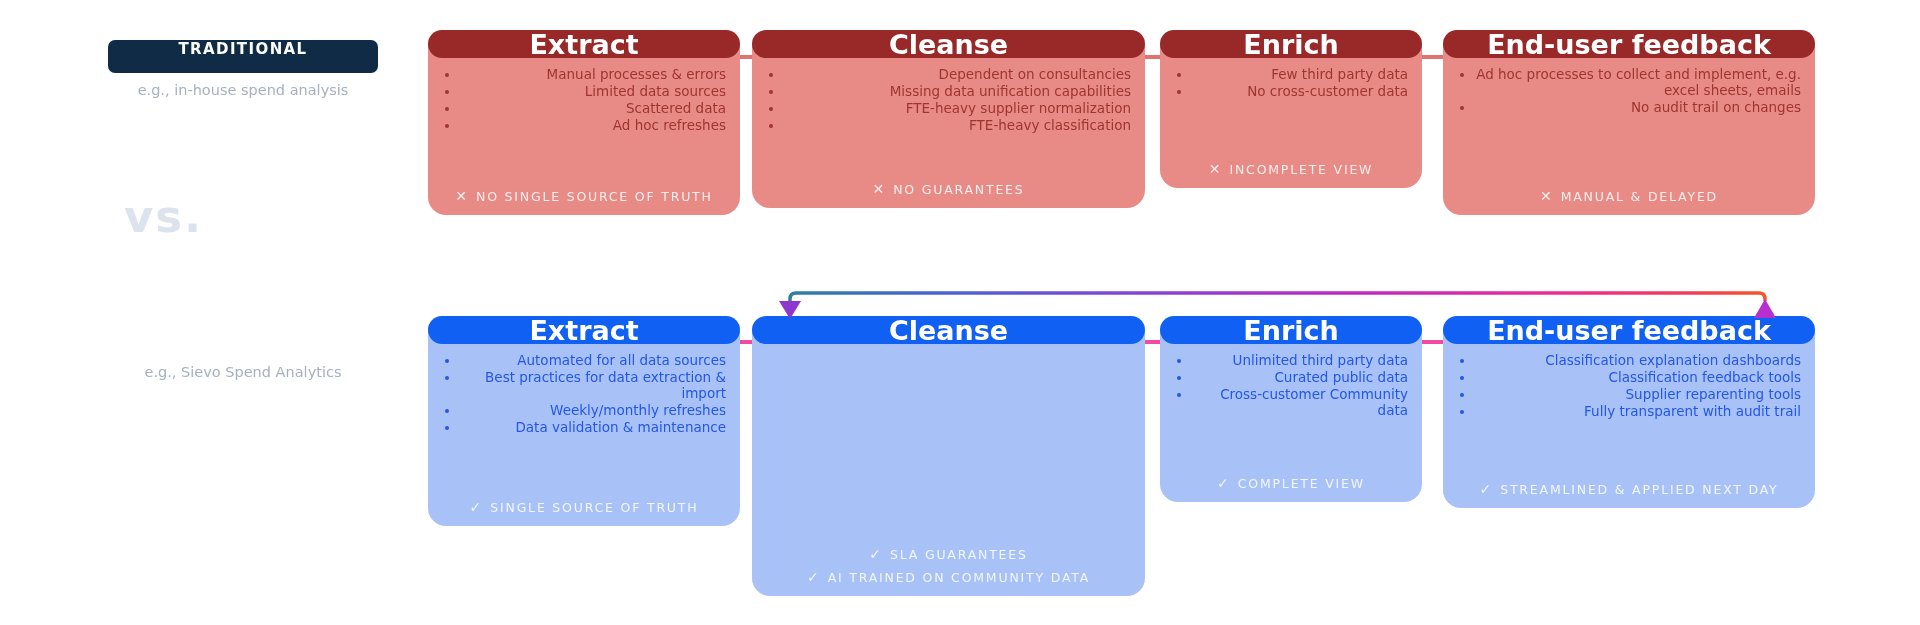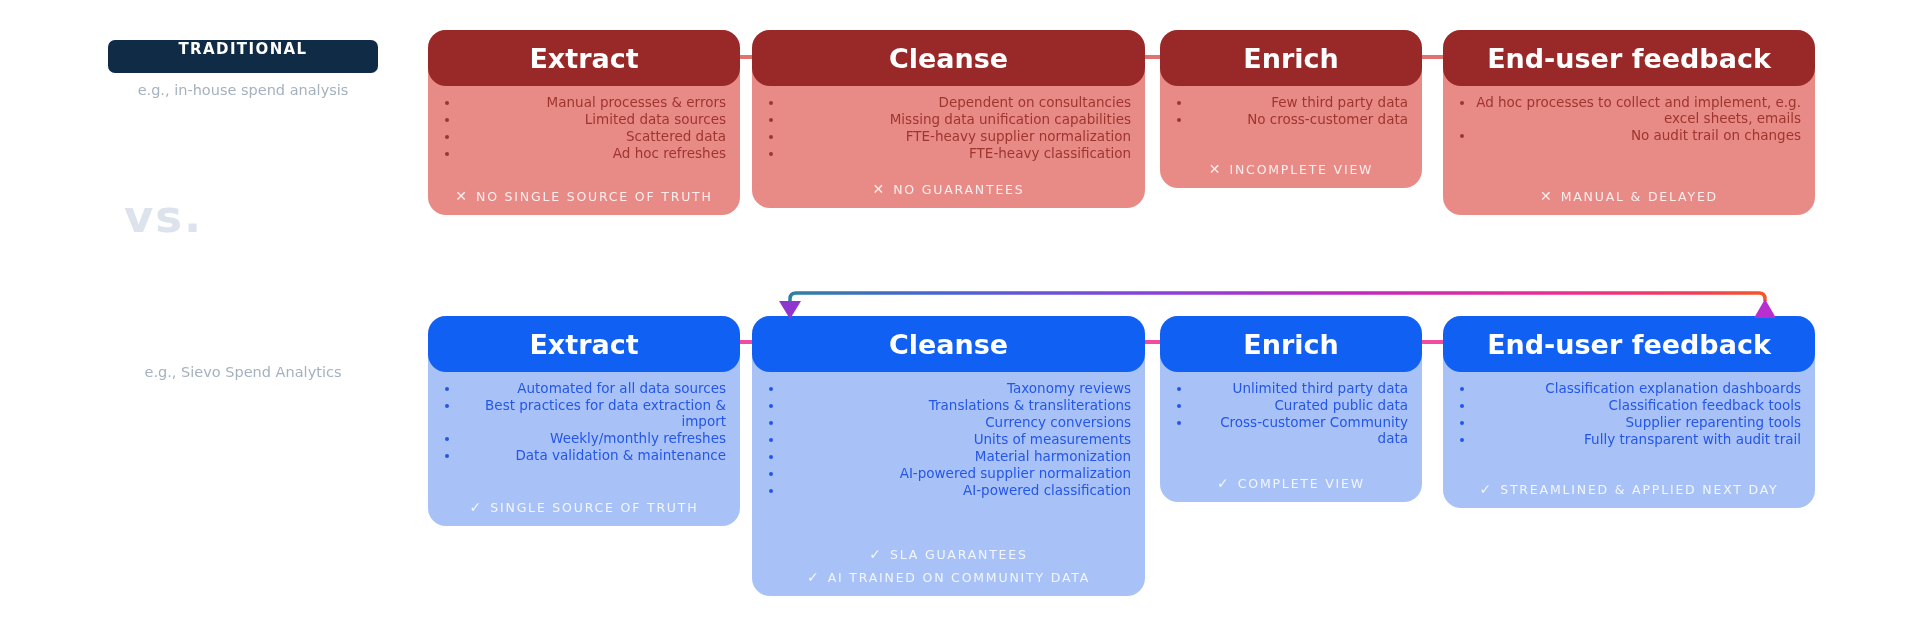--- a/index.html
+++ b/index.html
@@ -25,21 +25,21 @@
   }
 
   
   .box {
     position:absolute; border-radius:18px;
     display:flex; flex-direction:column;
   }
   .box.red  { background:#E88B87; }
   .box.blue { background:#A8C2F8; }
   .bhead {
-    flex:none; height:56px; border-radius:18px;
+    flex:none; height:28px; border-radius:18px;
     display:flex; align-items:center; justify-content:center;
     color:#ffffff; font-weight:bold; font-size:27px;
   }
   .red  .bhead { background:#992928; }
   .blue .bhead { background:#1160F4; }
   .bullets {
     margin:9px 0 0; padding:0 14px 0 32px;
     list-style:disc; font-size:13.5px; line-height:1.18;
   }
   .red  .bullets { color:#9E352F; }
@@ -174,29 +174,20 @@
         <span class="ficon">✓</span>
         <span>SINGLE SOURCE OF TRUTH</span>
       </div>
     </div>
   </div>
 
   <div class="box blue" style="left:752px;top:316px;width:393px;height:280px;">
     <div class="bhead">
         <span>Cleanse</span>
       </div>
-    <ul class="bullets">
-      <li>Taxonomy reviews</li>
-      <li>Translations &amp; transliterations</li>
-      <li>Currency conversions</li>
-      <li>Units of measurements</li>
-      <li>Material harmonization</li>
-      <li>AI-powered supplier normalization</li>
-      <li>AI-powered classification</li>
-    </ul>
     <div class="footers">
       <div class="footer">
         <span class="ficon">✓</span>
         <span>SLA GUARANTEES</span>
       </div>
       <div class="footer">
         <span class="ficon">✓</span>
         <span>AI TRAINED ON COMMUNITY DATA</span>
       </div>
     </div>

